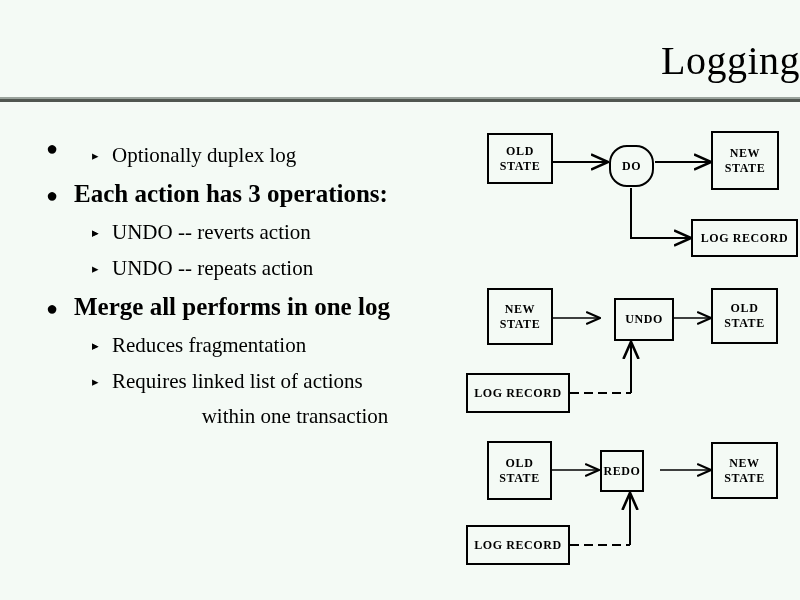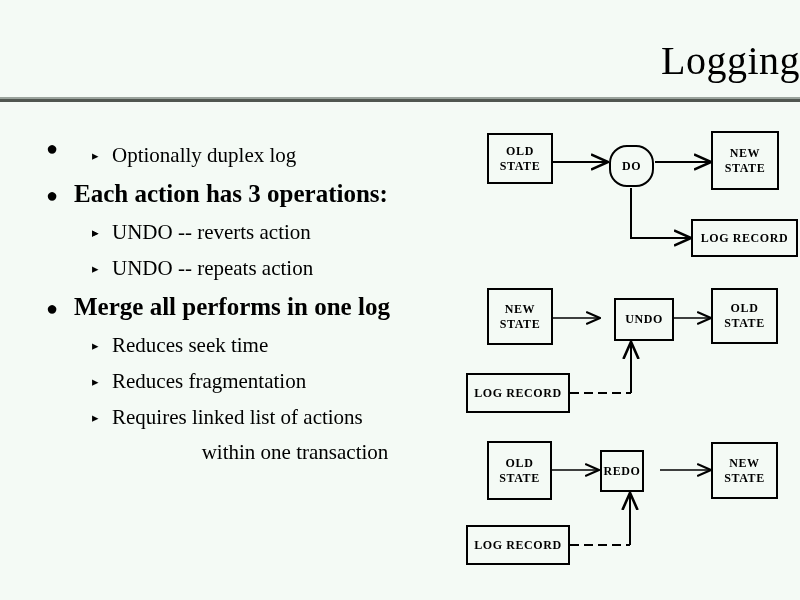--- a/index.html
+++ b/index.html
@@ -181,21 +181,20 @@
       <span>UNDO -- repeats action</span>
     </div>
 
     <div class="b1 sp-2">
       <span class="marker">●</span>
       <span>Merge all performs in one log</span>
     </div>
 
     <div class="b2 sp-1">
       <span class="marker">▸</span>
-      <span>Reduces seek time</span>
     </div>
 
     <div class="b2 sp-3">
       <span class="marker">▸</span>
       <span>Reduces fragmentation</span>
     </div>
 
     <div class="b2 sp-3">
       <span class="marker">▸</span>
       <span>Requires linked list of actions</span>

